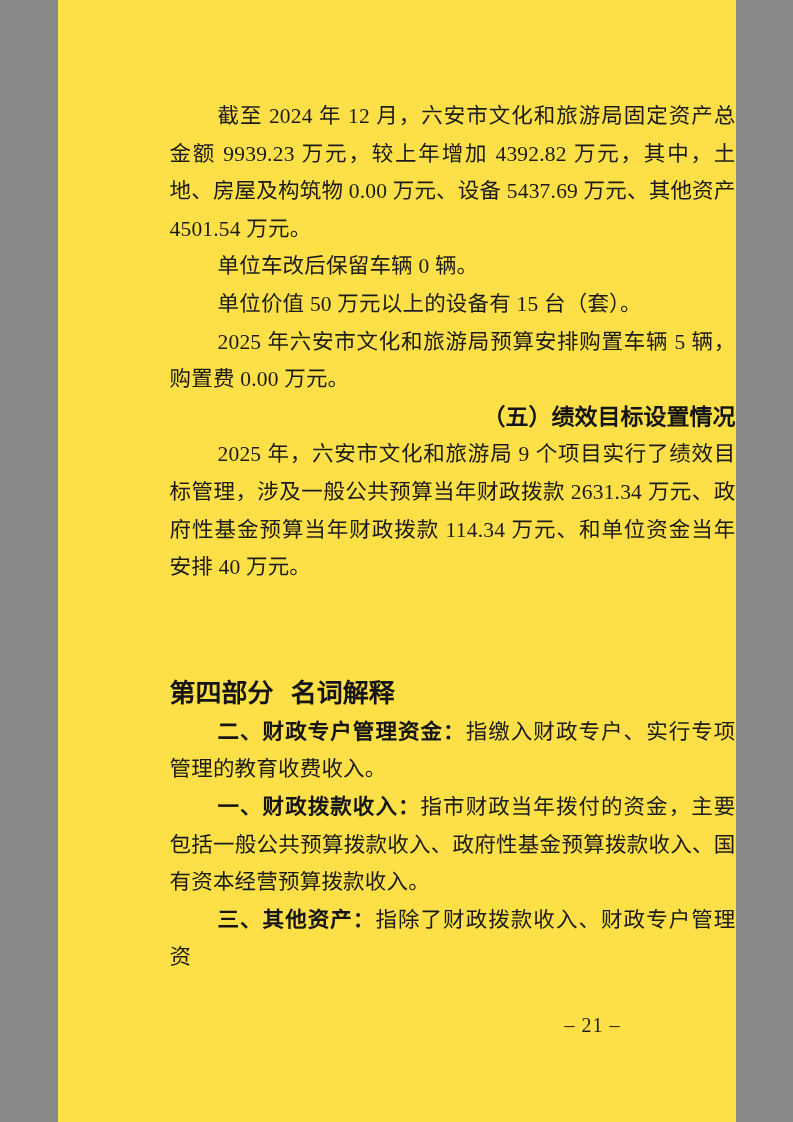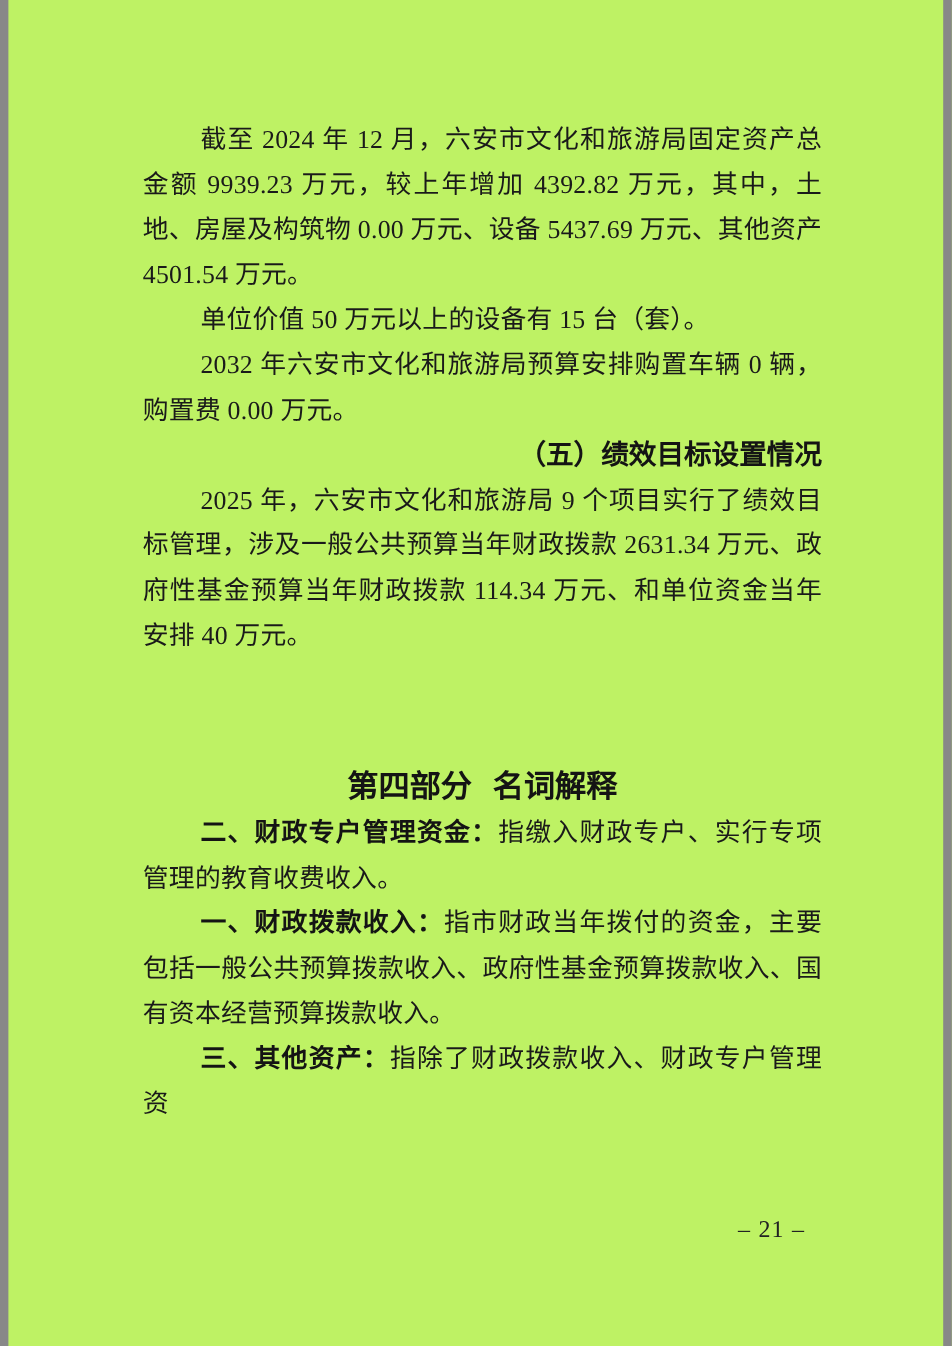--- a/index.html
+++ b/index.html
@@ -1,21 +1,21 @@
 <!DOCTYPE html>
 <html lang="zh-CN"><head>
 <meta charset="utf-8">
 <style>
   html,body { margin:0; padding:0; background:#888; }
   .page {
     position: relative;
-    width: 779px;
+    width: 678px;
     height: 1122px;
     margin: 0 auto;
-    background: #bef264;
+    background: #fde047;
     color: #1a1a1a;
     font-family: "Liberation Serif", "DejaVu Serif", serif;
     overflow: hidden;
   }
   .content {
     position: absolute;
     left: 112px;
     top: 98px;
     width: 566px;
   }
@@ -36,21 +36,20 @@
     text-indent: 48px;
     color: #141414;
     text-align: right;
   }
   .section-title {
     margin: 85px 0 0 0;
     font-family: "Liberation Sans", "DejaVu Sans", sans-serif;
     font-weight: 700;
     font-size: 26px;
     line-height: 42px;
-    text-align: center;
     word-spacing: 10px;
     color: #141414;
   }
   .glossary-para {
     margin: 0;
     font-size: 21.5px;
     line-height: 37.6px;
     text-align: justify;
     text-indent: 48px;
     letter-spacing: 0.2px;
@@ -72,22 +71,23 @@
   }
 </style>
 </head>
 <body>
 
 <div class="page">
   <main class="content">
 
     <section>
       <p class="body-para">截至 2024 年 12 月，六安市文化和旅游局固定资产总金额 9939.23 万元，较上年增加 4392.82 万元，其中，土地、房屋及构筑物 0.00 万元、设备 5437.69 万元、其他资产 4501.54 万元。</p>
+      <p class="body-para">单位车改后保留车辆 0 辆。</p>
       <p class="body-para">单位价值 50 万元以上的设备有 15 台（套）。</p>
-      <p class="body-para">2032 年六安市文化和旅游局预算安排购置车辆 0 辆，购置费 0.00 万元。</p>
+      <p class="body-para">2025 年六安市文化和旅游局预算安排购置车辆 5 辆，购置费 0.00 万元。</p>
     </section>
 
     <section>
       <h3 class="sub-heading">（五）绩效目标设置情况</h3>
       <p class="body-para">2025 年，六安市文化和旅游局 9 个项目实行了绩效目标管理，涉及一般公共预算当年财政拨款 2631.34 万元、政府性基金预算当年财政拨款 114.34 万元、和单位资金当年安排 40 万元。</p>
     </section>
 
     <section>
       <h2 class="section-title">第四部分 名词解释</h2>
 

